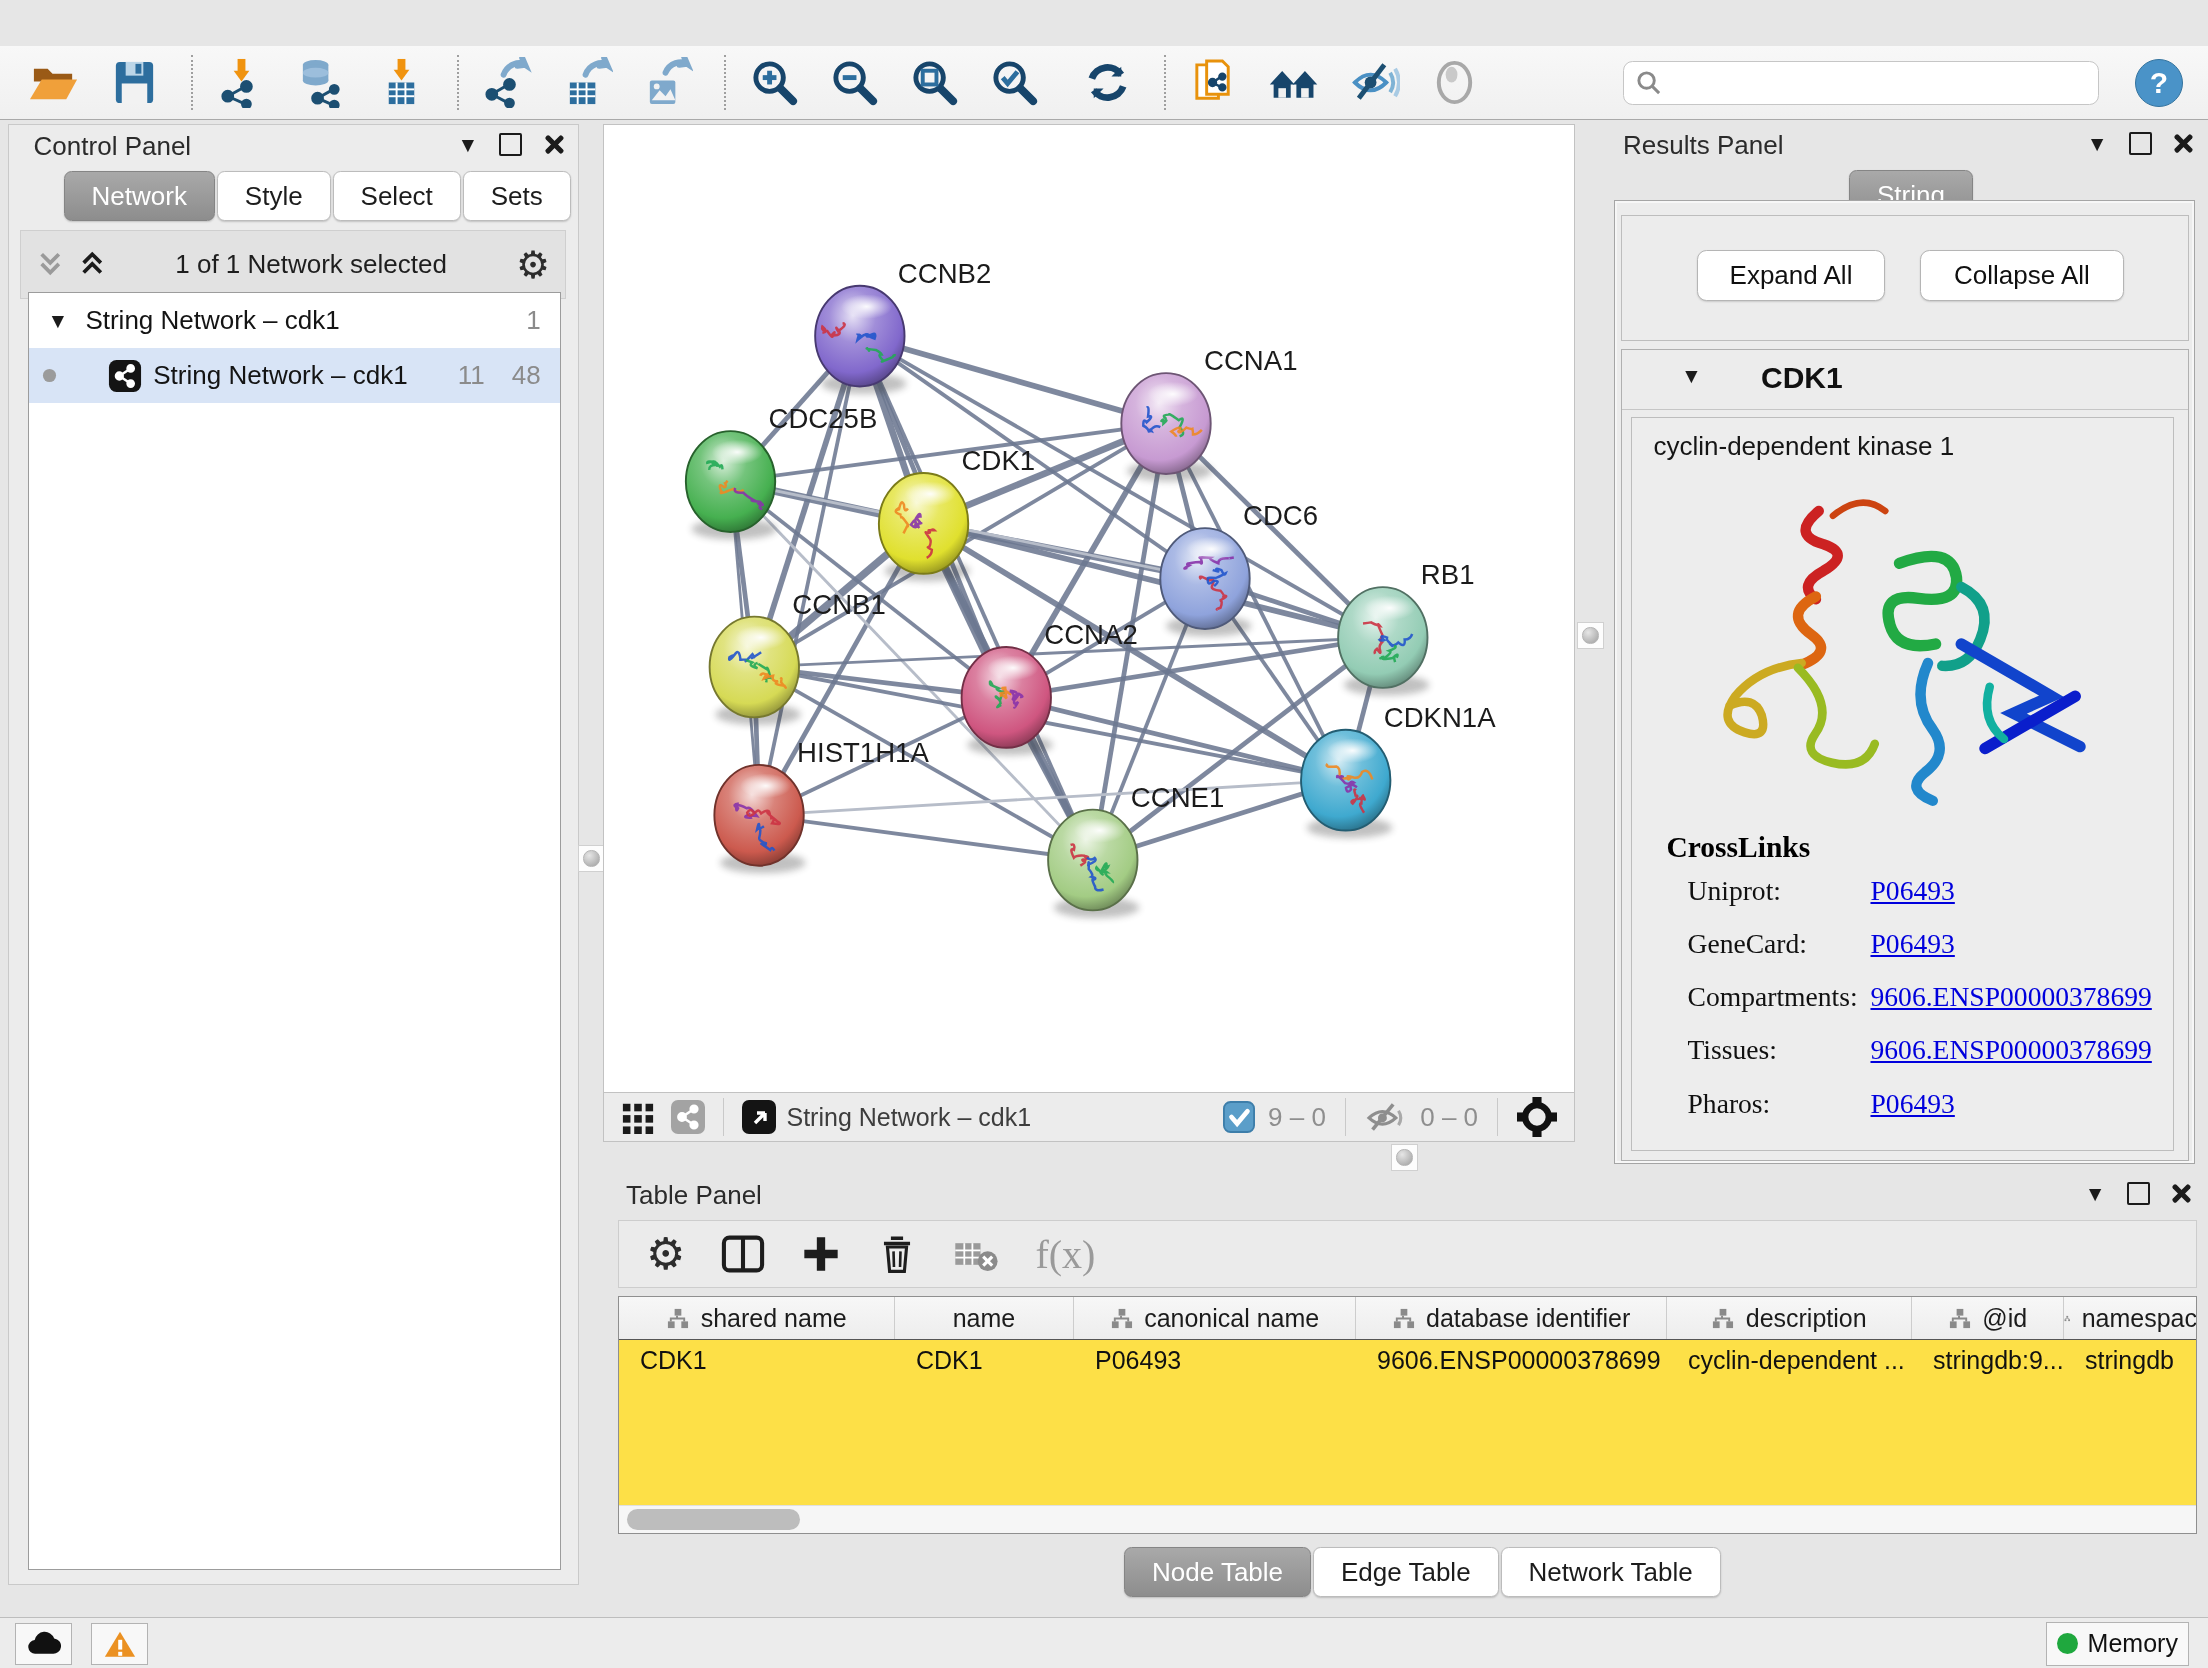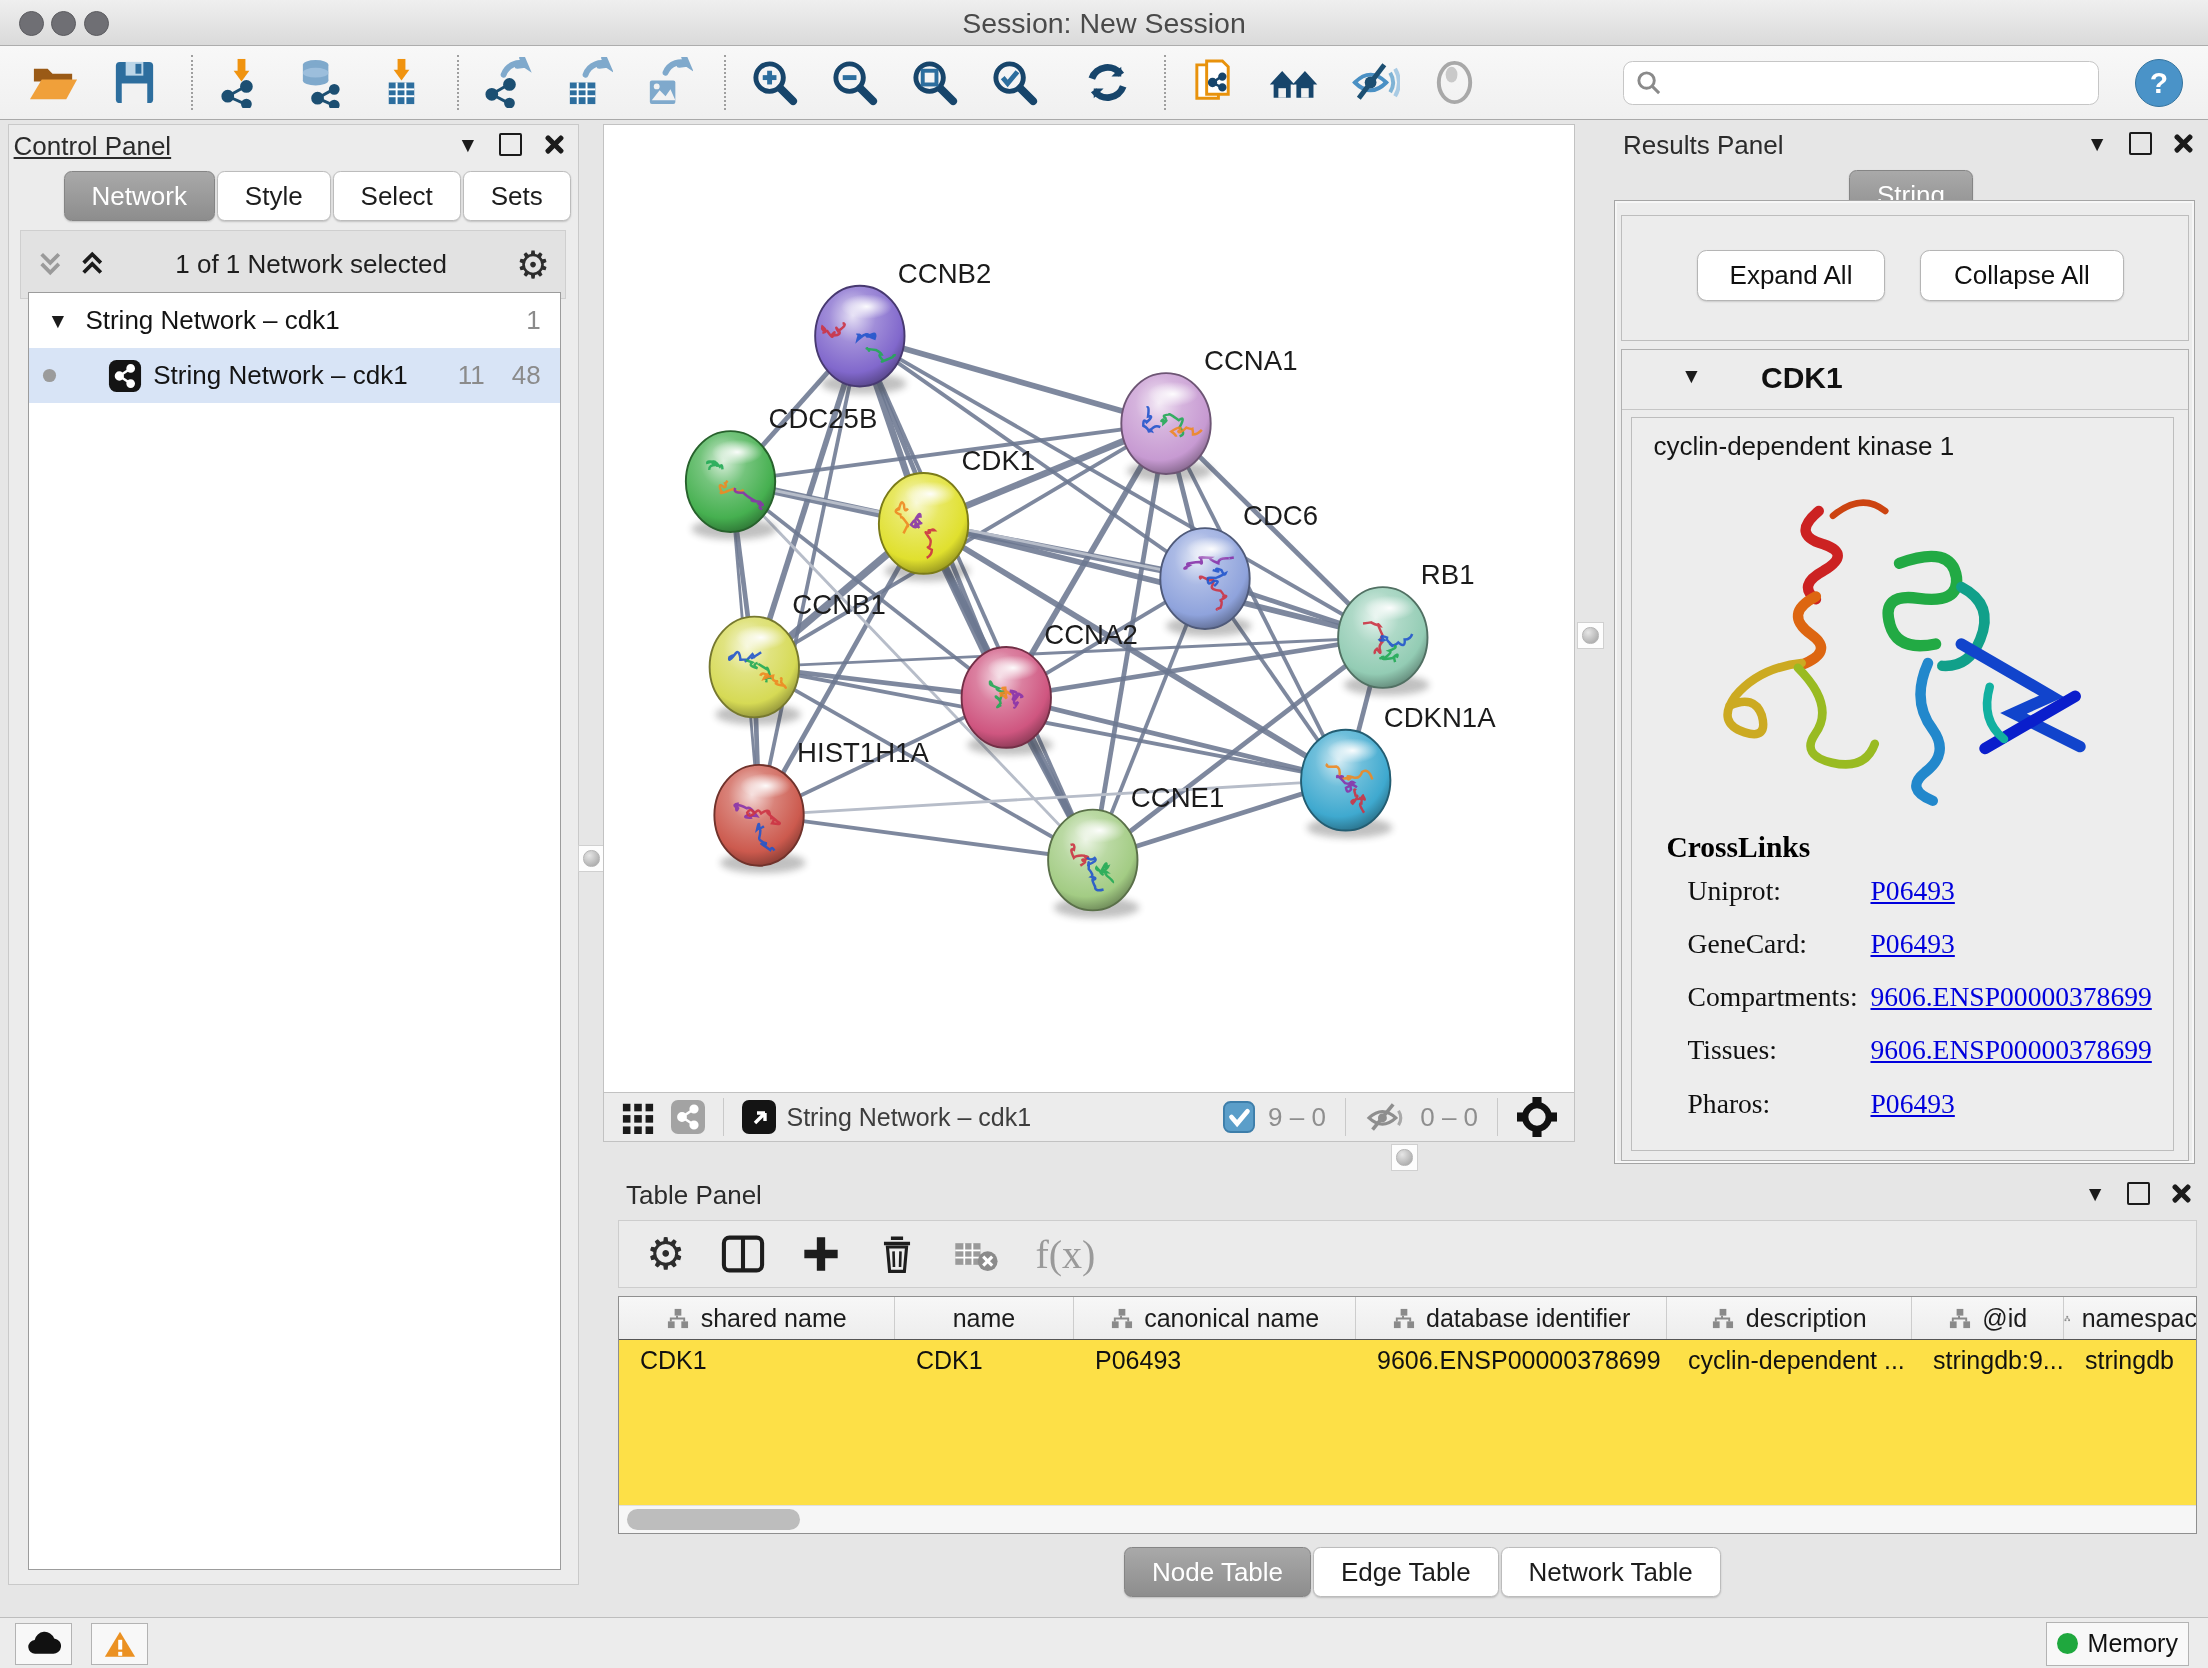--- a/index.html
+++ b/index.html
@@ -25,21 +25,21 @@
   .xicon{position:relative;width:21px;height:21px;display:inline-block;}
   .xicon:before,.xicon:after{content:"";position:absolute;left:8.6px;top:-1px;width:4.8px;height:23px;background:#1b1b1b;border-radius:1.9px;}
   .xicon:before{transform:rotate(45deg);} .xicon:after{transform:rotate(-45deg);}
   .tri{font-size:21px;color:#1b1b1b;line-height:1;}
 
   .tab{display:inline-flex;align-items:center;justify-content:center;height:48px;padding:0 27px;font-size:26px;background:#fff;color:#1c1c1c;border:1px solid #bcbcbc;border-radius:7.6px;margin-right:1.9px;box-shadow:0 1px 1.9px rgba(0,0,0,.18);}
   .tab.sel{background:linear-gradient(#a9a9a9,#8d8d8d);color:#fff;border-color:#858585;}
 
   
   .control-panel{position:absolute;left:7.6px;top:124px;width:571px;height:1461px;background:#ececec;border:1px solid #c9c9c9;box-sizing:border-box;}
-  .cp-head{position:absolute;left:5px;top:5.7px;text-decoration:underline;}
+  .cp-head{position:absolute;left:25px;top:5.7px;}
   .cp-ctrls{position:absolute;right:13.3px;top:7.6px;display:flex;gap:21px;align-items:center;}
   .cp-tabs{position:absolute;left:55px;top:46px;}
   .cp-sub{position:absolute;left:11.4px;top:105px;width:546px;height:69px;background:#e2e2e2;border:1px solid #cfcfcf;display:flex;align-items:center;box-sizing:border-box;}
   .cp-sub .lbl{flex:1;text-align:center;font-size:26px;color:#1e1e1e;}
   .gear{font-size:38px;color:#2c2c2c;line-height:1;}
   .tree{position:absolute;left:19px;top:167px;width:533px;height:1278px;background:#fff;border:1.9px solid #9c9c9c;box-sizing:border-box;}
   .trow{height:55px;display:flex;align-items:center;font-size:26px;color:#141414;}
   .trow .cnt{color:#8b8b8b;}
   .trow.sel{background:#d8e4f6;}
 
@@ -95,26 +95,20 @@
   .sb-btn{position:absolute;top:4.8px;width:57px;height:42px;background:#f8f8f8;border:1.9px solid #b3b3b3;display:flex;align-items:center;justify-content:center;box-sizing:border-box;}
   .mem-btn{position:absolute;right:19px;top:3.8px;width:143px;height:44px;background:#f8f8f8;border:1.9px solid #b3b3b3;display:flex;align-items:center;justify-content:center;gap:9.5px;font-size:25px;color:#111;box-sizing:border-box;}
   .mem-dot{width:21px;height:21px;border-radius:50%;background:#1fa83e;}
   svg{display:block;}
 </style>
 </head>
 <body>
 
 <div class="window">
 
-  <div class="titlebar">
-    <span class="tl-btn" style="left:19px"></span>
-    <span class="tl-btn" style="left:51px"></span>
-    <span class="tl-btn" style="left:84px"></span>
-    <div class="win-title">Session: New Session</div>
-  </div>
 
   <div class="toolbar">
     <span class="tbtn">
       <svg width="51" height="51" viewBox="0 0 52 52">
           <path d="M5 12h14l5 5h20v8H5z" fill="#9a5a16"></path>
           <path d="M1 43h37l11-20H13z" fill="#f0a03a"></path>
         </svg>
     </span>
     <span class="tbtn">
       <svg width="51" height="51" viewBox="0 0 52 52">

